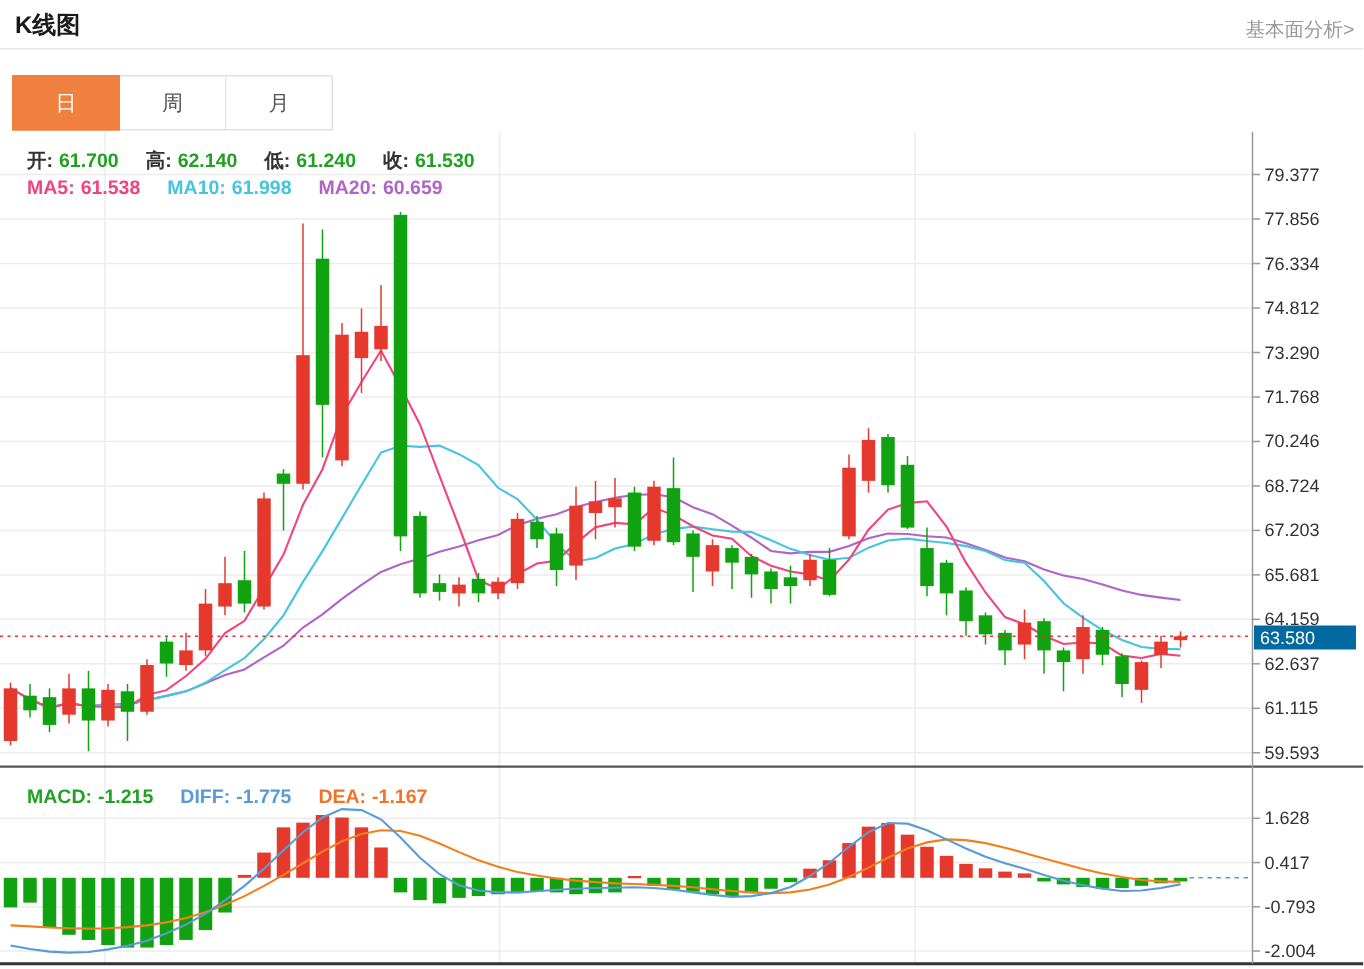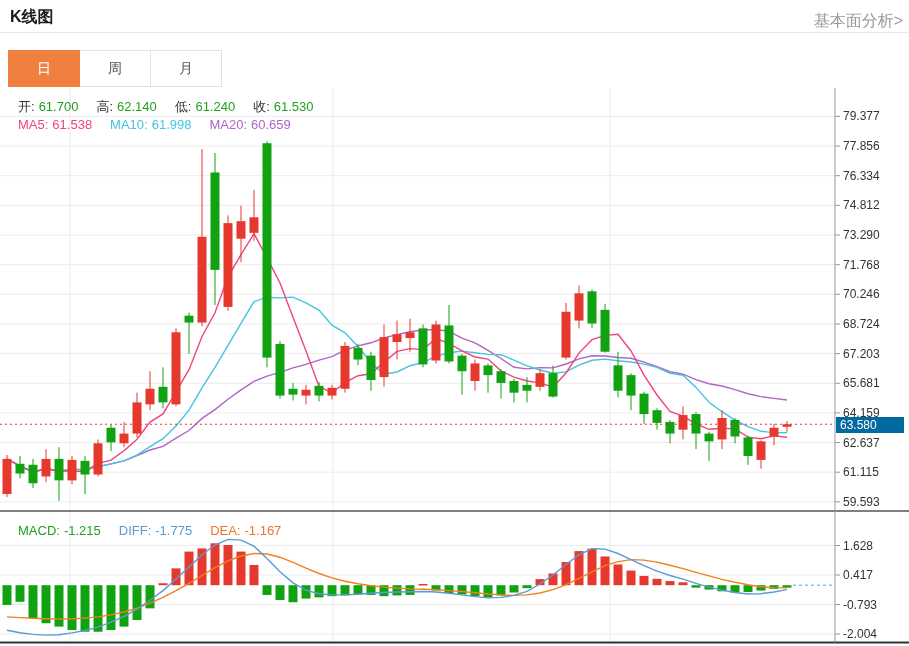--- a/index.html
+++ b/index.html
@@ -1,29 +1,29 @@
 <!DOCTYPE html>
 <html><head>
 <meta charset="utf-8">
 <style>
   html,body{margin:0;padding:0;background:#fff;width:909px;height:646px;overflow:hidden;
     font-family:"Liberation Sans","DejaVu Sans",sans-serif;}
   #app{position:relative;width:909px;height:646px;background:#fff;}
   #header{position:absolute;top:0;left:0;width:909px;height:32px;border-bottom:1px solid #e8e8e8;}
   #page-title{position:absolute;left:10px;top:7px;font-size:16px;font-weight:bold;color:#1a1a1a;}
-  #fund-link{position:absolute;right:6px;top:11px;font-size:16px;color:#999;cursor:pointer;}
+  #fund-link{position:absolute;right:6px;top:11px;font-size:13px;color:#999;cursor:pointer;}
   #tabs{position:absolute;left:8px;top:50px;display:flex;}
   .tab{width:70px;height:35px;line-height:35px;text-align:center;font-size:14px;color:#555;
     background:#fff;border:1px solid #e2e2e2;border-left:none;cursor:pointer;box-sizing:content-box;}
   .tab:first-child{border-left:1px solid #e2e2e2;}
   .tab.active{background:#f08040;border-color:#f08040;color:#fff;}
   #chart-wrap{position:absolute;left:0;top:88px;width:763px;height:558px;}
   .legend{position:absolute;font-size:13px;white-space:nowrap;}
   .legend span{margin-right:4px;}
-  .legend .pair{margin-right:14px;display:inline-block;}
+  .legend .pair{margin-right:14px;display:inline-block;font-weight:bold;}
   #ohlc-legend{left:18px;top:98px;}
   #ma-legend{left:18px;top:117px;}
   #macd-legend{left:18px;top:523px;}
   #price-badge{position:absolute;left:836px;top:417px;width:64px;height:16px;background:#e60000;
     color:#fff;font-size:12px;line-height:16px;padding-left:4px;}
   svg text{font-family:"Liberation Sans","DejaVu Sans",sans-serif;}
 </style>
 </head>
 <body>
 

